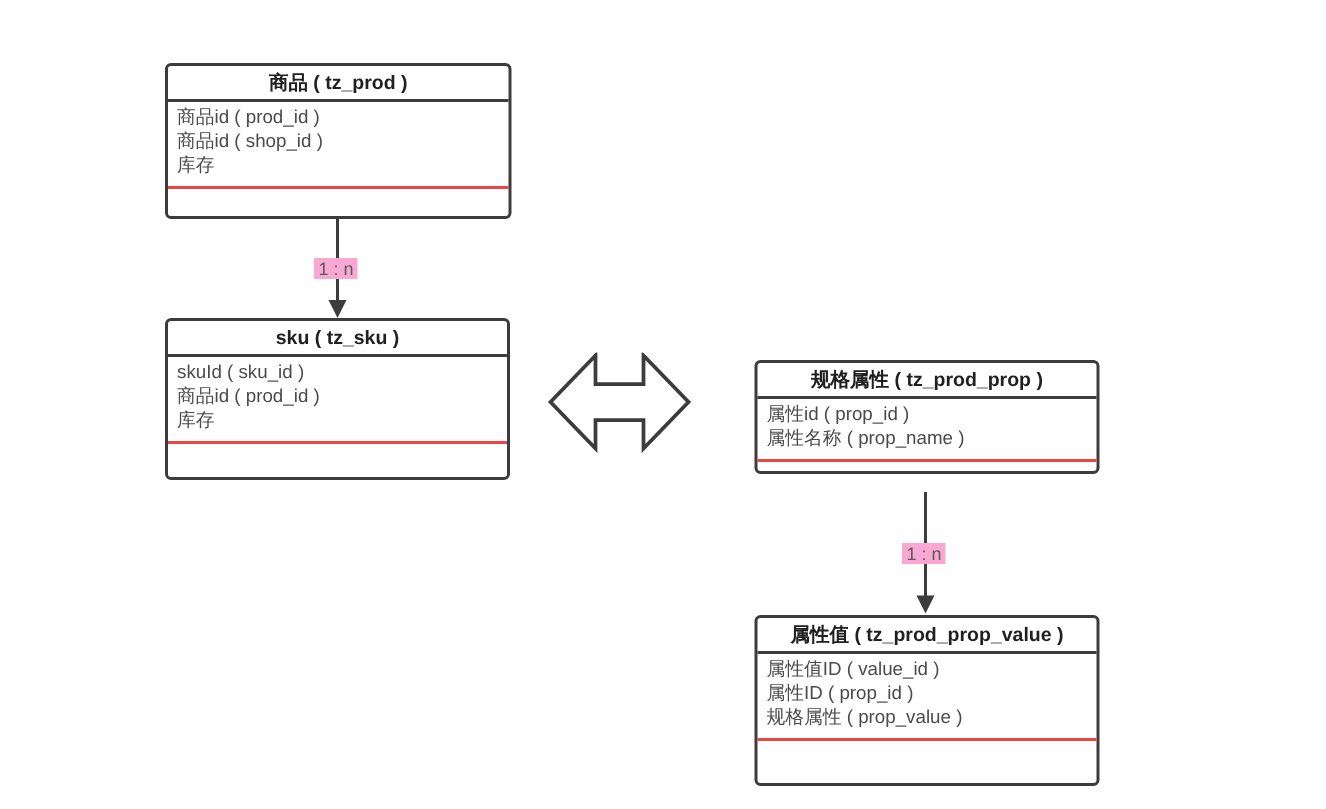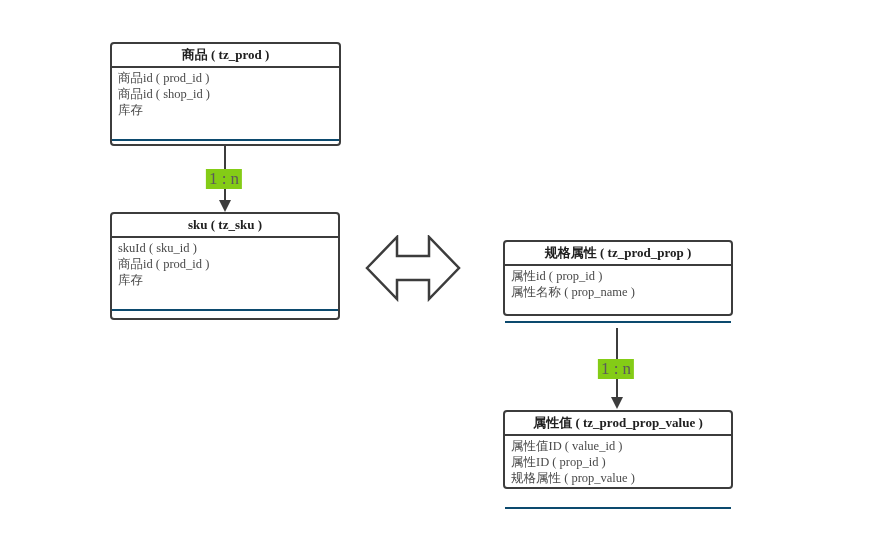--- a/index.html
+++ b/index.html
@@ -2,21 +2,21 @@
 <html><head>
 <meta charset="utf-8">
 <style>
   html, body { margin: 0; padding: 0; background: #ffffff; }
   .canvas {
     position: relative;
     width: 884px;
     height: 539px;
     background: #ffffff;
     overflow: hidden;
-    font-family: Liberation Serif, serif;
+    font-family: Liberation Sans, sans-serif;
   }
   
   .etable {
     position: absolute;
     box-sizing: border-box;
     background: #ffffff;
     border: 2px solid #3c3c3c;
     border-radius: 4px;
     display: flex;
     flex-direction: column;
@@ -28,34 +28,34 @@
     border-bottom: 2px solid #3c3c3c;
     text-align: center;
     font-size: 13px;
     font-weight: bold;
     color: #202020;
     white-space: nowrap;
     overflow: hidden;
   }
   .etable .tbody {
     flex: 0 0 auto;
-    border-bottom: 2px solid #0c4a6e;
-    padding: 2px 6px 21px 6px;
+    border-bottom: 2px solid #ef4444;
+    padding: 2px 6px 6px 6px;
     font-size: 12.5px;
     line-height: 16px;
     color: #4a4a4a;
     white-space: nowrap;
     overflow: hidden;
   }
   .etable .tfoot { flex: 1 1 auto; }
 
   #t-prod { left: 110px; top: 42px;  width: 231px; height: 104px; }
   #t-sku  { left: 110px; top: 212px; width: 230px; height: 108px; justify-content: center; }
   #t-prop { left: 503px; top: 240px; width: 230px; height: 76px;  }
-  #t-pv   { left: 503px; top: 410px; width: 230px; height: 79px; }
+  #t-pv   { left: 503px; top: 410px; width: 230px; height: 114px; }
 
   
   .vline {
     position: absolute;
     width: 2px;
     background: #3c3c3c;
   }
   #line1 { left: 224px; top: 146px; height: 54px; }
   #line2 { left: 616px; top: 328px; height: 70px; }
 
@@ -67,23 +67,23 @@
     border-right: 6px solid transparent;
     border-top: 12px solid #3c3c3c;
   }
   #ah1 { left: 219px; top: 200px; }
   #ah2 { left: 611px; top: 397px; }
 
   
   .mult-label {
     position: absolute;
     transform: translate(-50%, -50%);
-    background: #84cc16;
+    background: #f9a8d4;
     padding: 0 3px;
-    font-size: 17px;
+    font-size: 12px;
     color: #5a5a5a;
     white-space: nowrap;
   }
   #lbl1 { left: 224px; top: 179px; }
   #lbl2 { left: 616px; top: 369px; }
 
   
   .double-arrow {
     position: absolute;
     left: 365px; top: 235px;

